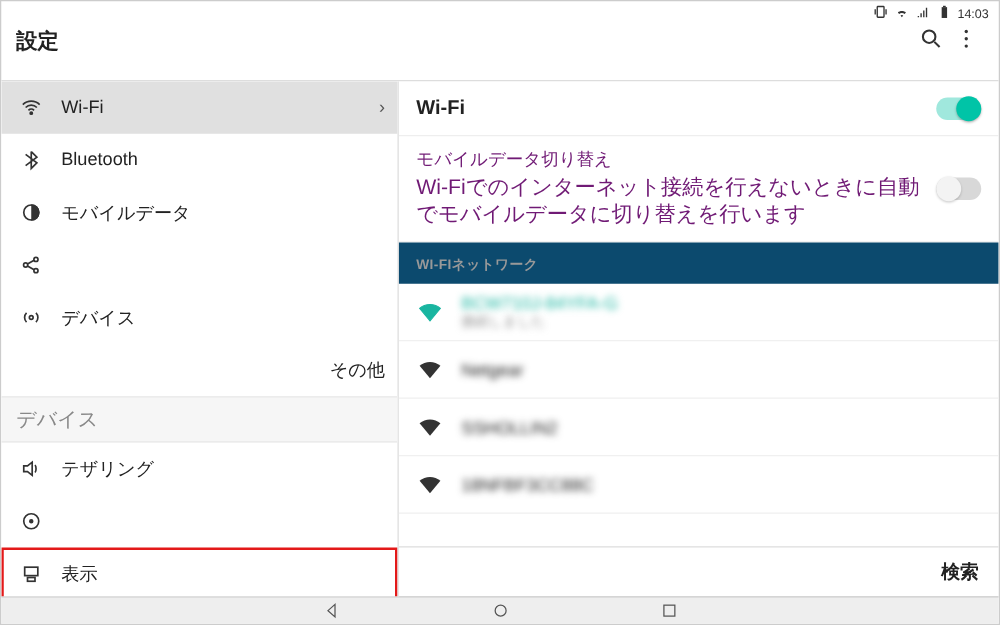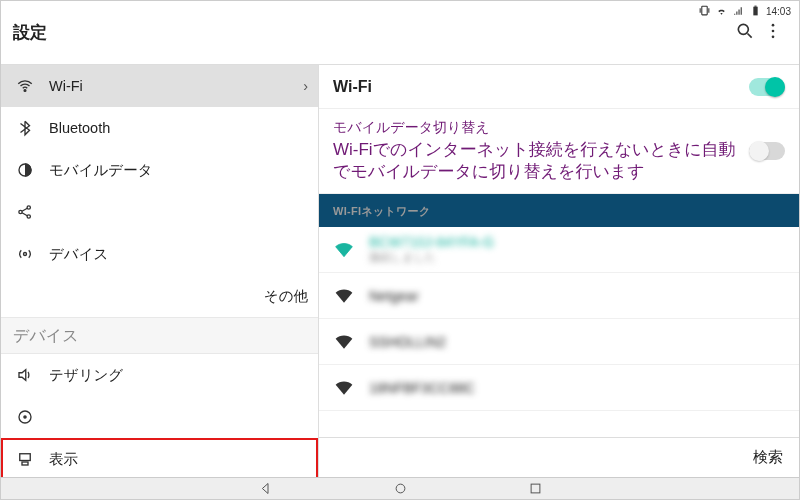--- a/index.html
+++ b/index.html
@@ -118,21 +118,21 @@
   .net-item .ni-status { font-size: 11px; color: #888; filter: blur(3px); }
   .net-item.connected .ni-name { color: #19b5a0; }
   .net-item.connected .ni-icon svg { stroke: #19b5a0; fill: #19b5a0; }
   .detail-footer {
     margin-top: auto;
     display: flex;
     justify-content: flex-end;
     padding: 10px 16px;
     border-top: 1px solid #ddd;
     font-size: 15px;
-    font-weight: 400;
+    font-weight: 700;
   }
   .toggle {
     width: 36px; height: 18px;
     border-radius: 9px;
     position: relative;
     flex-shrink: 0;
   }
   .toggle.on { background: #a0e8dd; }
   .toggle.on::after {
     content:""; position:absolute; right:0; top:-1px;

